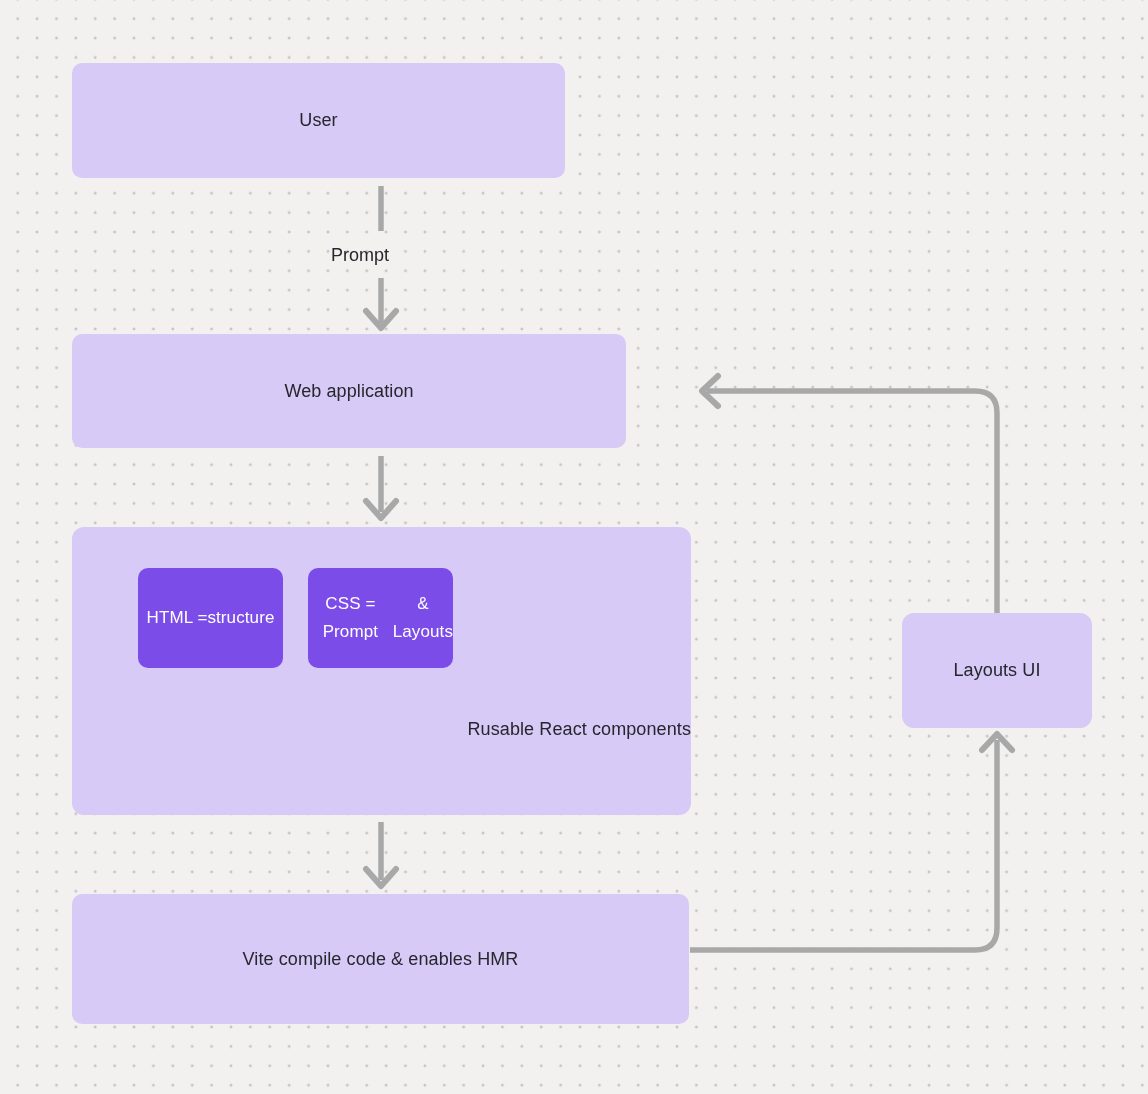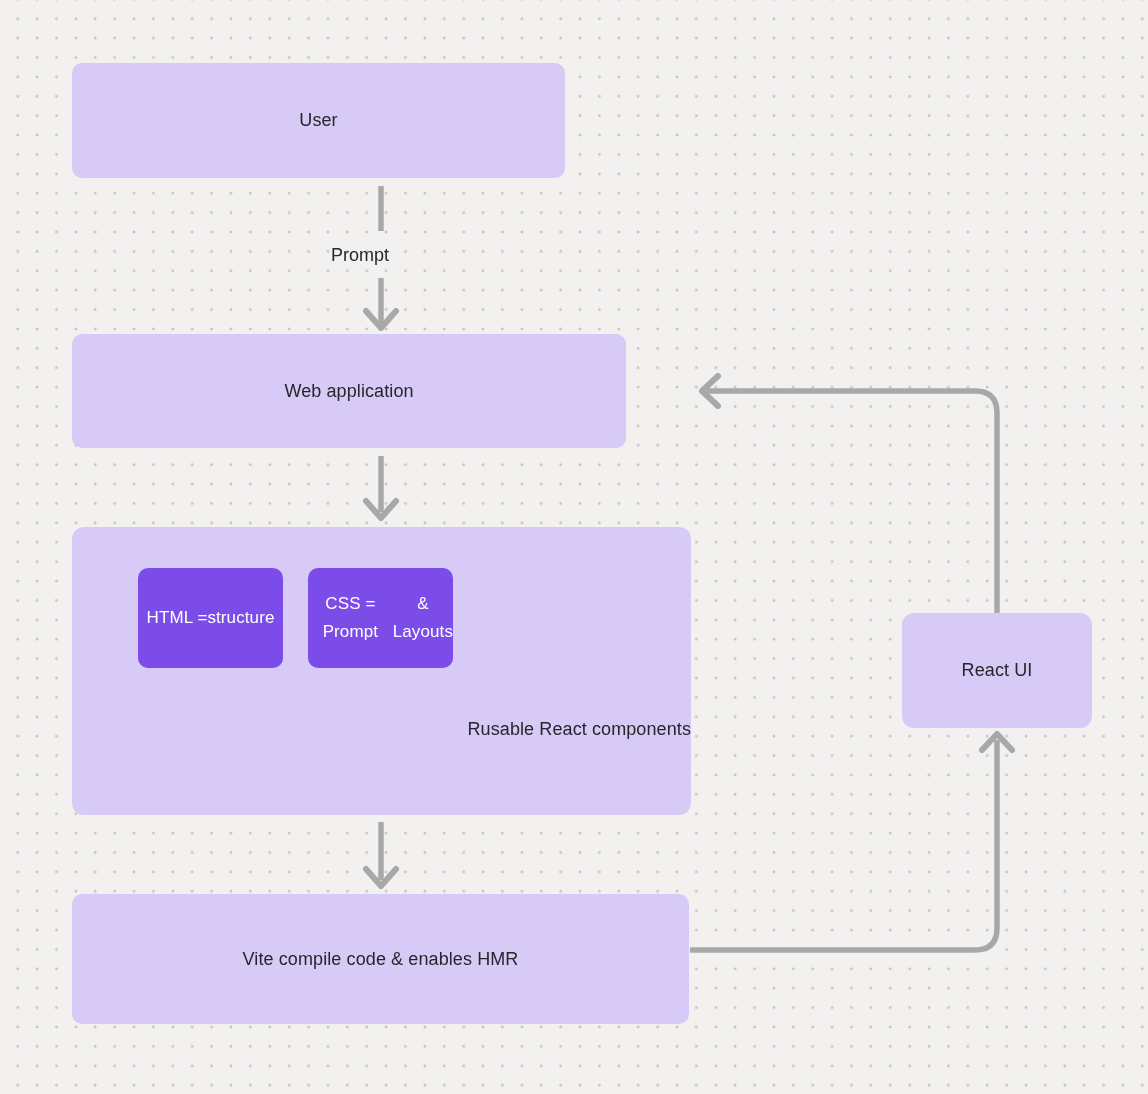--- a/index.html
+++ b/index.html
@@ -147,16 +147,16 @@
       </div>
     </div>
     <div class="container-caption">Rusable React components</div>
   </div>
 
   <div class="node node-vite">
     <span>Vite compile code &amp; enables HMR</span>
   </div>
 
   <div class="node node-render-ui">
-    <span>React UI</span>
+    <span>Layouts UI</span>
   </div>
 
 </div>
 
 </body></html>

